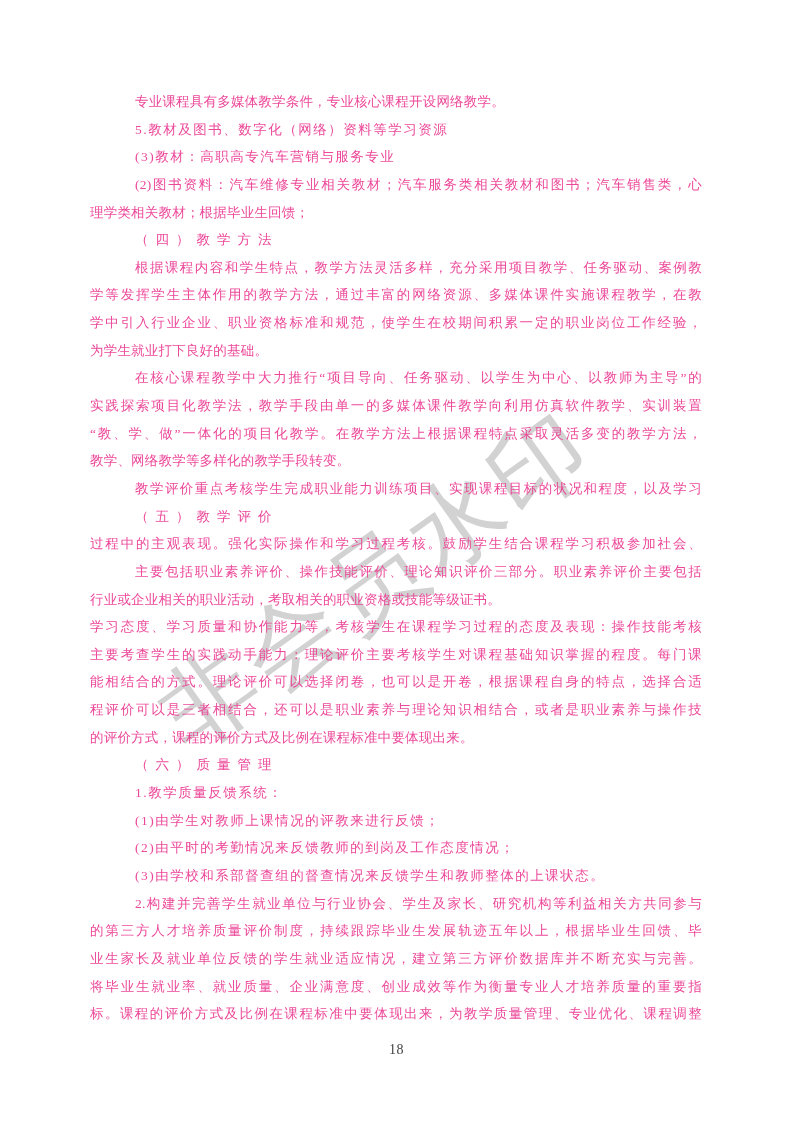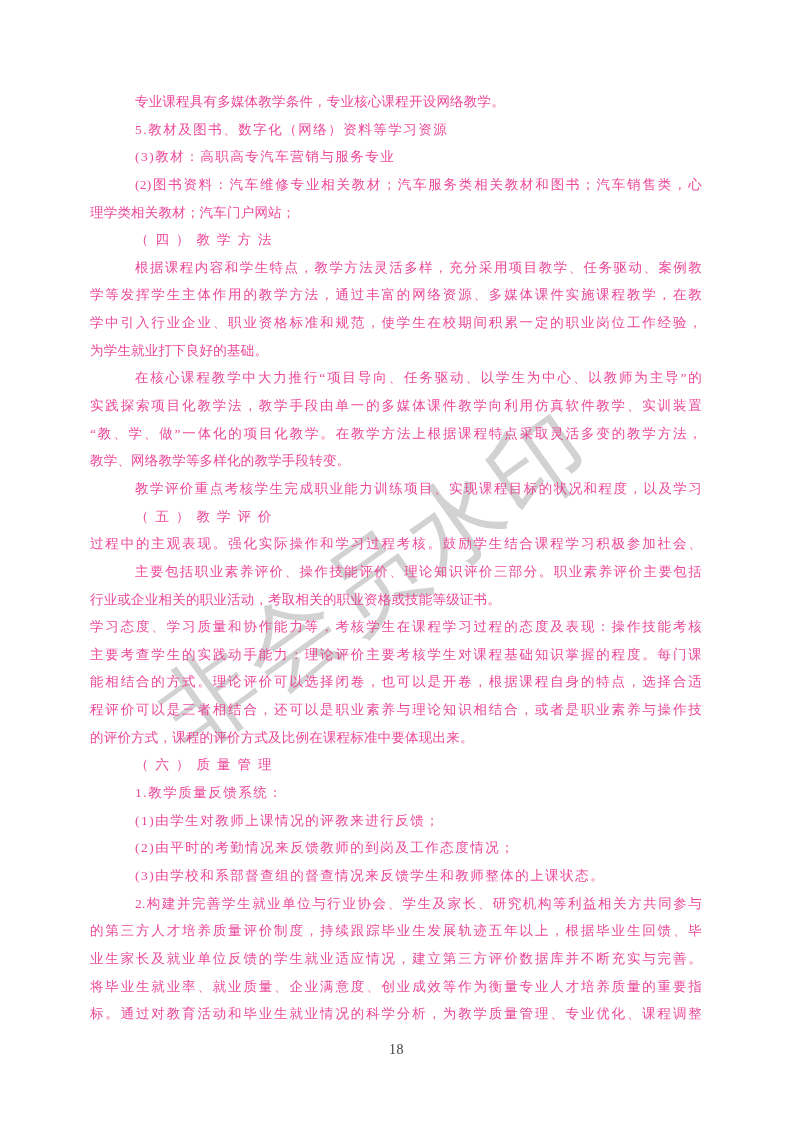--- a/index.html
+++ b/index.html
@@ -67,21 +67,21 @@
 <div class="page">
 
   <div class="watermark" style="color: rgb(210, 210, 210); transform: translate(-50%, -50%) rotate(-35.5deg);">非会员水印</div>
 
   <div class="content">
 
   <p class="line indent-end">专业课程具有多媒体教学条件，专业核心课程开设网络教学。</p>
       <p class="line list">5.教材及图书、数字化（网络）资料等学习资源</p>
       <p class="line list">(3)教材：高职高专汽车营销与服务专业</p>
       <p class="line indent-justify">(2)图书资料：汽车维修专业相关教材；汽车服务类相关教材和图书；汽车销售类，心</p>
-      <p class="line end">理学类相关教材；汽车门户网站；</p>
+      <p class="line end">理学类相关教材；根据毕业生回馈；</p>
       <p class="line heading">（四）教学方法</p>
       <p class="line indent-justify">根据课程内容和学生特点，教学方法灵活多样，充分采用项目教学、任务驱动、案例教</p>
       <p class="line justify">学等发挥学生主体作用的教学方法，通过丰富的网络资源、多媒体课件实施课程教学，在教</p>
       <p class="line justify">学中引入行业企业、职业资格标准和规范，使学生在校期间积累一定的职业岗位工作经验，</p>
       <p class="line end">为学生就业打下良好的基础。</p>
       <p class="line indent-justify">在核心课程教学中大力推行“项目导向、任务驱动、以学生为中心、以教师为主导”的</p>
       <p class="line justify">实践探索项目化教学法，教学手段由单一的多媒体课件教学向利用仿真软件教学、实训装置</p>
       <p class="line justify">“教、学、做”一体化的项目化教学。在教学方法上根据课程特点采取灵活多变的教学方法，</p>
       <p class="line end">教学、网络教学等多样化的教学手段转变。</p>
       <p class="line indent-justify">教学评价重点考核学生完成职业能力训练项目、实现课程目标的状况和程度，以及学习</p>
@@ -96,20 +96,20 @@
       <p class="line end">的评价方式，课程的评价方式及比例在课程标准中要体现出来。</p>
       <p class="line heading">（六）质量管理</p>
       <p class="line list">1.教学质量反馈系统：</p>
       <p class="line list">(1)由学生对教师上课情况的评教来进行反馈；</p>
       <p class="line list">(2)由平时的考勤情况来反馈教师的到岗及工作态度情况；</p>
       <p class="line list">(3)由学校和系部督查组的督查情况来反馈学生和教师整体的上课状态。</p>
       <p class="line indent-justify">2.构建并完善学生就业单位与行业协会、学生及家长、研究机构等利益相关方共同参与</p>
       <p class="line justify">的第三方人才培养质量评价制度，持续跟踪毕业生发展轨迹五年以上，根据毕业生回馈、毕</p>
       <p class="line justify">业生家长及就业单位反馈的学生就业适应情况，建立第三方评价数据库并不断充实与完善。</p>
       <p class="line justify">将毕业生就业率、就业质量、企业满意度、创业成效等作为衡量专业人才培养质量的重要指</p>
-      <p class="line justify">标。通过对教育活动和毕业生就业情况的科学分析，为教学质量管理、专业优化、课程调整</p>
+      <p class="line justify">标。课程的评价方式及比例在课程标准中要体现出来，为教学质量管理、专业优化、课程调整</p>
     </div>
 
   <div class="footer">
     <span class="page-number">18</span>
   </div>
 
 </div>
 
 </body></html>

